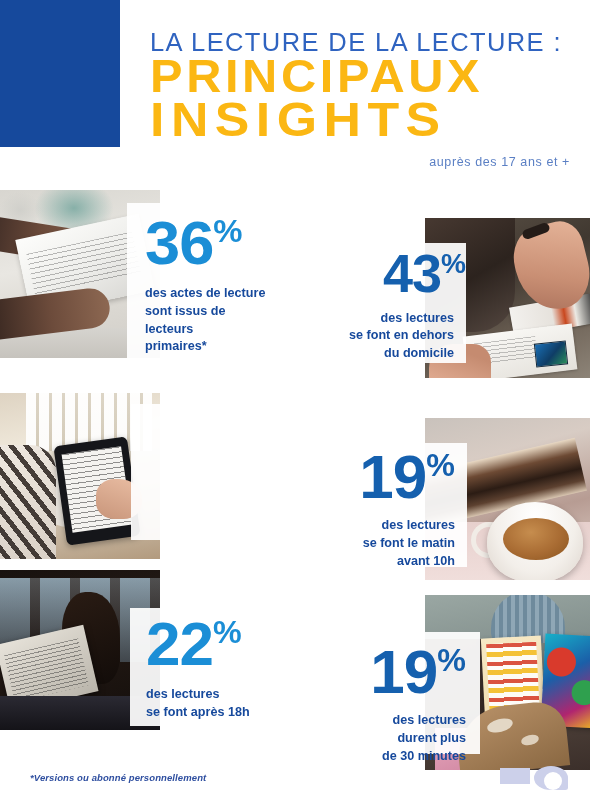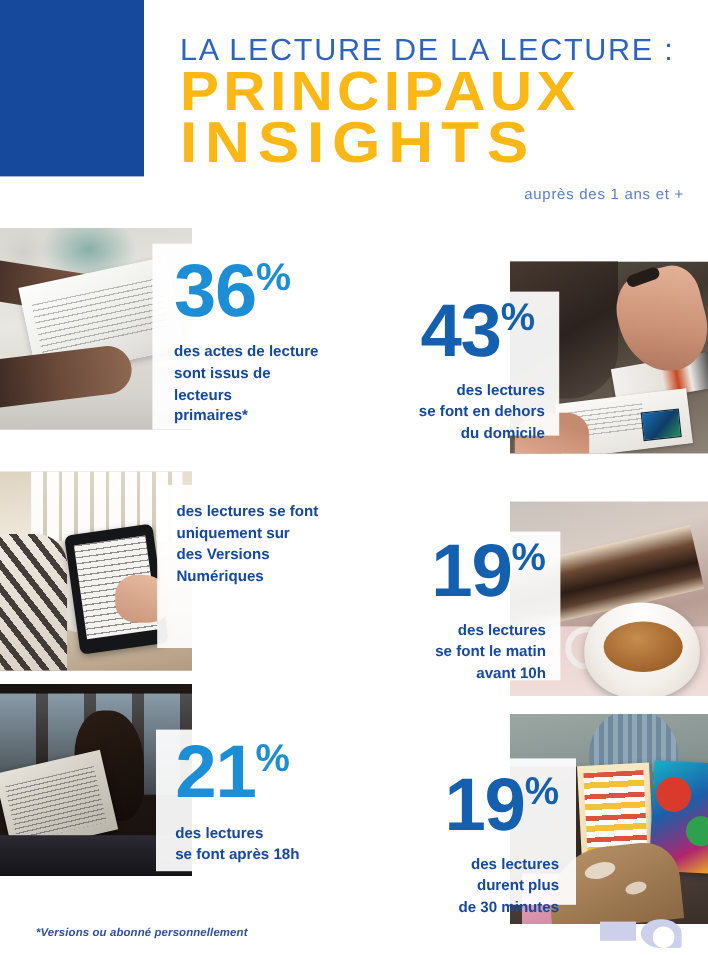--- a/index.html
+++ b/index.html
@@ -359,21 +359,21 @@
   .light  { color: #1b8ed6; }
   .dark   { color: #1560ae; }
   .desc-dark { color: #16499c; }
 
   
   #stat-36 { left: 127px; top: 203px; width: 150px; height: 155px; }
   #stat-36 .stat-value { font-size: 62px; transform: scaleX(1.02); transform-origin: left top; margin: 12px 0 0 18px; }
   #stat-36 .stat-desc  { margin: 14px 0 0 18px; }
 
   #stat-43 { left: 308px; top: 243px; width: 158px; height: 120px; text-align: right; }
-  #stat-43 .stat-value { font-size: 62px; margin: 6px 20px 0 0; }
+  #stat-43 .stat-value { font-size: 54px; margin: 6px 0 0 0; }
   #stat-43 .stat-desc  { margin: 12px 12px 0 0; }
 
   
   #stat-10 { left: 131px; top: 404px; width: 165px; height: 136px; }
   #stat-10 .stat-value { font-size: 62px; margin: 8px 0 0 16px; }
   #stat-10 .stat-desc  { margin: 14px 0 0 16px; }
 
   #stat-26 { left: 307px; top: 443px; width: 160px; height: 124px; text-align: right; }
   #stat-26 .stat-value { font-size: 62px; margin: 6px 12px 0 0; }
   #stat-26 .stat-desc  { margin: 12px 12px 0 0; }
@@ -417,21 +417,21 @@
   }
 </style>
 </head>
 <body>
 
 <div id="header">
   <div id="header-block"></div>
   <div id="title-line1">LA LECTURE DE LA LECTURE :</div>
   <div id="title-line2">PRINCIPAUX</div>
   <div id="title-line3">INSIGHTS</div>
-  <div id="subtitle">auprès des 1 ans et +</div>
+  <div id="subtitle">auprès des 17 ans et +</div>
 </div>
 
 <div class="photo" id="photo-1">
   <div class="ph-layer"></div>
   <div class="counter"></div>
   <div class="arm-a"></div>
   <div class="paper"></div>
   <div class="arm-b"></div>
 </div>
 
@@ -497,37 +497,34 @@
 <div class="stat translucent" id="stat-43">
   <div class="stat-value dark">
     <span>43</span><span class="pct">%</span>
   </div>
   <div class="stat-desc desc-dark">des lectures
 se font en dehors
 du domicile</div>
 </div>
 
 <div class="stat translucent" id="stat-10">
-  <div class="stat-desc desc-dark">des lectures se font
-uniquement sur
-des Versions Numériques</div>
 </div>
 
 <div class="stat translucent" id="stat-26">
   <div class="stat-value dark">
     <span>19</span><span class="pct">%</span>
   </div>
   <div class="stat-desc desc-dark">des lectures
 se font le matin
 avant 10h</div>
 </div>
 
 <div class="stat translucent" id="stat-27">
   <div class="stat-value light">
-    <span>21</span><span class="pct">%</span>
+    <span>22</span><span class="pct">%</span>
   </div>
   <div class="stat-desc desc-dark">des  lectures
 se font après 18h</div>
 </div>
 
 <div class="stat translucent" id="stat-19">
   <div class="stat-value dark">
     <span>19</span><span class="pct">%</span>
   </div>
   <div class="stat-desc desc-dark">des lectures

